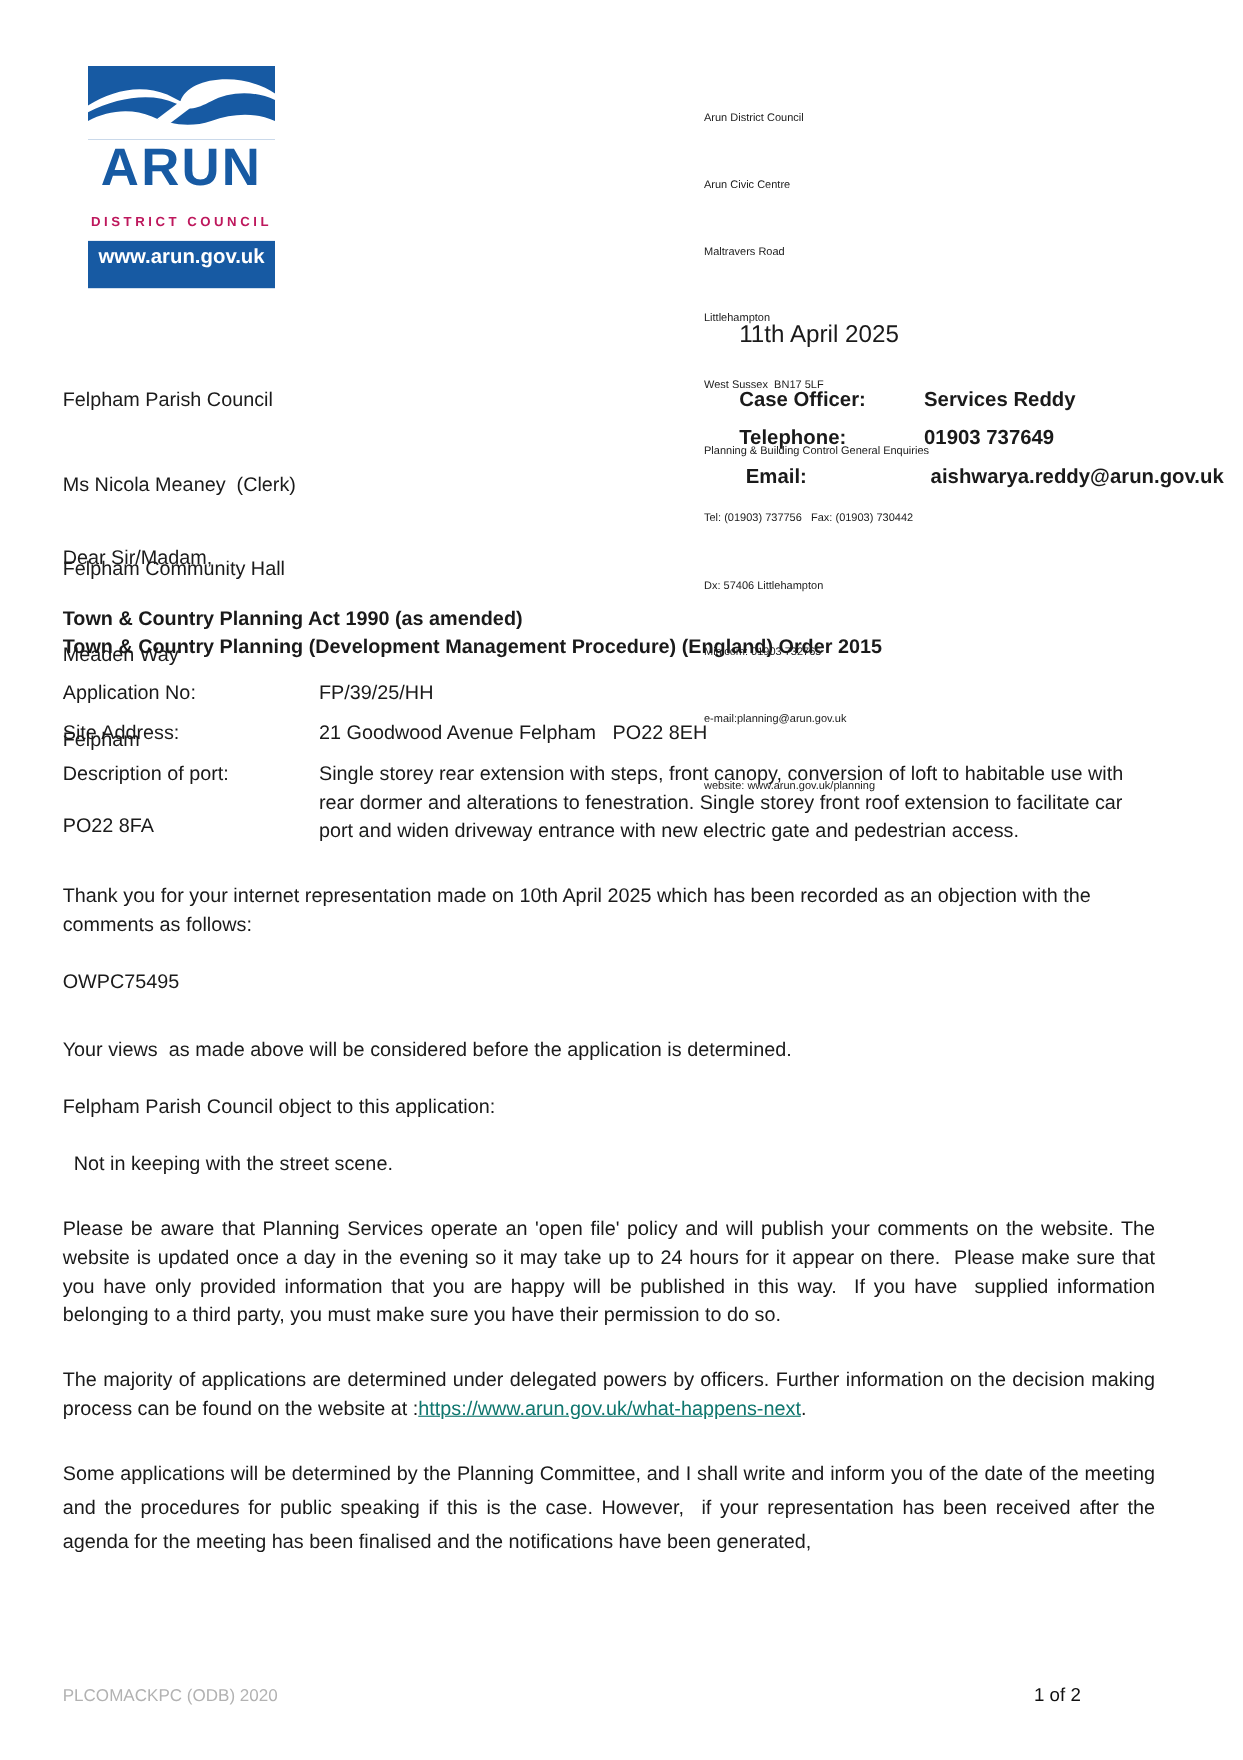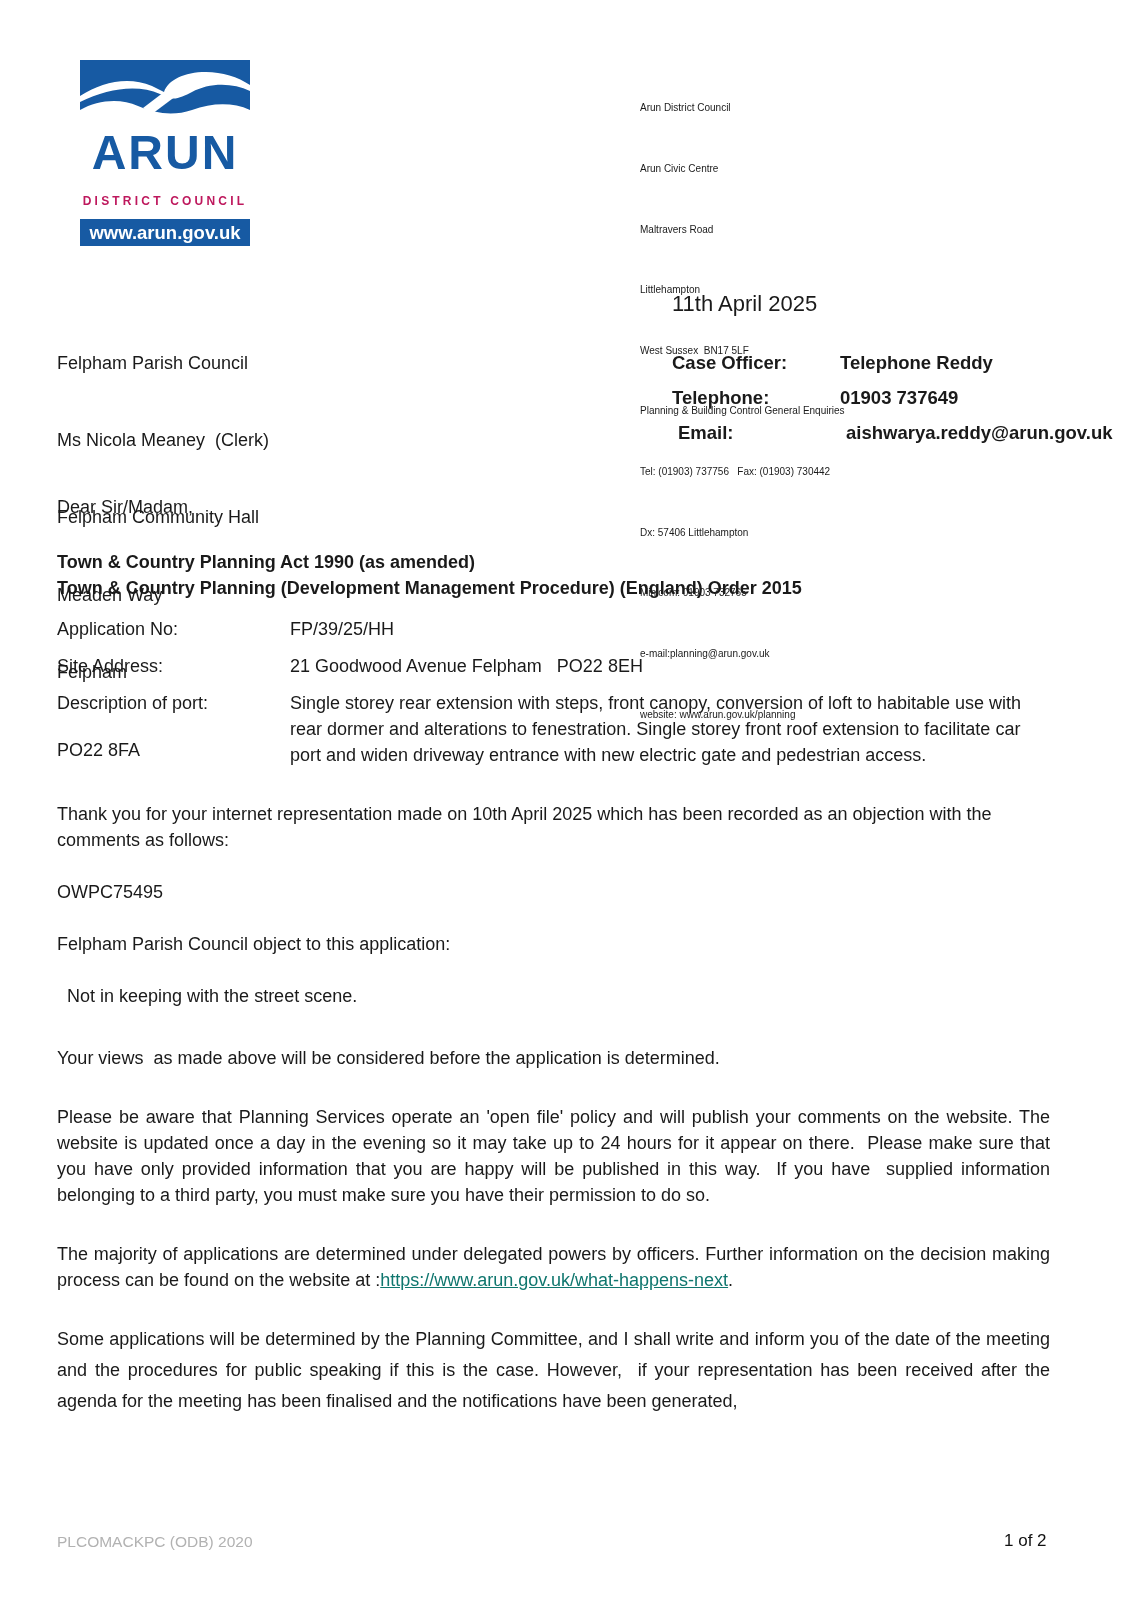--- a/index.html
+++ b/index.html
@@ -32,21 +32,21 @@
     letter-spacing: 3.2px;
     margin-top: 17px;
     white-space: nowrap;
   }
   .logo-urlbar {
     margin-top: 11px;
     background: #175aa3;
     color: #ffffff;
     font-size: 18.5px;
     font-weight: 700;
-    height: 27px;
+    height: 43px;
     line-height: 27px;
     text-align: center;
   }
 
   
   .sender {
     left: 640px; top: 58px;
     font-size: 10px;
     font-weight: 400;
     line-height: 20.2px;
@@ -76,21 +76,21 @@
   .details-value { width: 758px; white-space: pre-wrap; }
   .para { margin: 26px 0 0 0; white-space: pre-wrap; }
   .para.justify { text-align: justify; }
   .para.gap-lg { margin-top: 33px; }
   .para.gap-xl { margin-top: 36px; }
   .para.committee { line-height: 31px; margin-top: 31px; }
   .doc-link { color: #0f766e; text-decoration: underline; }
 
   
   .footer-left { left: 57px; top: 1533px; color: #b2b2b2; font-size: 15.5px; }
-  .footer-right { left: 1004px; top: 1531px; color: #111; font-size: 17px; }
+  .footer-right { left: 940px; top: 1531px; color: #111; font-size: 17px; }
 </style>
 </head>
 <body>
 
 <div class="abs logo">
   <svg class="logo-square" viewBox="0 0 170 67" xmlns="http://www.w3.org/2000/svg" aria-hidden="true">
     <rect x="0" y="0" width="170" height="67" fill="#175aa3"></rect>
     <path d="M0 67 L0 50 C18 40 40 38 58 46 C76 54 94 56 112 50 C132 43 152 42 170 50 L170 67 Z" fill="#ffffff"></path>
     <path d="M0 36 C22 22 48 16 72 26 L84 32 C88 20 104 12 126 12 C142 12 158 17 170 25 L170 31 C152 22 128 23 112 32 C104 36 96 40 90 38 L80 34 C58 24 28 28 0 42 Z" fill="#ffffff"></path>
     <path d="M84 32 L96 36 L72 54 L63 48 Z" fill="#ffffff"></path>
@@ -112,21 +112,21 @@
   <div>Minicom: 01903 732765</div>
   <div>e-mail:planning@arun.gov.uk</div>
   <div>website: www.arun.gov.uk/planning</div>
 </div>
 
 <div class="abs date">11th April 2025</div>
 
 <div class="abs contact">
   <div class="contact-row">
     <span class="contact-label">Case Officer:</span>
-    <span class="contact-value">Telephone Reddy</span>
+    <span class="contact-value">Services Reddy</span>
   </div>
   <div class="contact-row">
     <span class="contact-label">Telephone:</span>
     <span class="contact-value">01903 737649</span>
   </div>
   <div class="contact-row">
     <span class="contact-label indent">Email:</span>
     <span class="contact-value">aishwarya.reddy@arun.gov.uk</span>
   </div>
 </div>
@@ -158,24 +158,24 @@
     <div class="details-row">
       <span class="details-label">Description of port:</span>
       <span class="details-value">Single storey rear extension with steps, front canopy, conversion of loft to habitable use with rear dormer and alterations to fenestration. Single storey front roof extension to facilitate car port and widen driveway entrance with new electric gate and pedestrian access.</span>
     </div>
   </div>
 
   <p class="para gap-lg">Thank you for your internet representation made on 10th April 2025 which has been recorded as an objection with the comments as follows:</p>
 
   <p class="para">OWPC75495</p>
 
+  <p class="para gap-xl">Your views  as made above will be considered before the application is determined.</p>
+
   <p class="para"><span>Felpham Parish Council object to this application:</span><br>
   <span>Not in keeping with the street scene.</span></p>
-
-  <p class="para gap-xl">Your views  as made above will be considered before the application is determined.</p>
 
   <p class="para justify gap-lg">Please be aware that Planning Services operate an 'open file' policy and will publish your comments on the website. The website is updated once a day in the evening so it may take up to 24 hours for it appear on there.  Please make sure that you have only provided information that you are happy will be published in this way.  If you have  supplied information belonging to a third party, you must make sure you have their permission to do so.</p>
 
   <p class="para justify gap-lg"><span>The majority of applications are determined under delegated powers by officers. Further information on the decision making process can be found on the website at :</span><a class="doc-link" href="#">https://www.arun.gov.uk/what-happens-next</a><span>.</span></p>
 
   <p class="para justify committee">Some applications will be determined by the Planning Committee, and I shall write and inform you of the date of the meeting and the procedures for public speaking if this is the case. However,  if your representation has been received after the agenda for the meeting has been finalised and the notifications have been generated,</p>
 </div>
 
 <div class="abs footer-left">PLCOMACKPC (ODB) 2020</div>
 <div class="abs footer-right">1 of 2</div>

